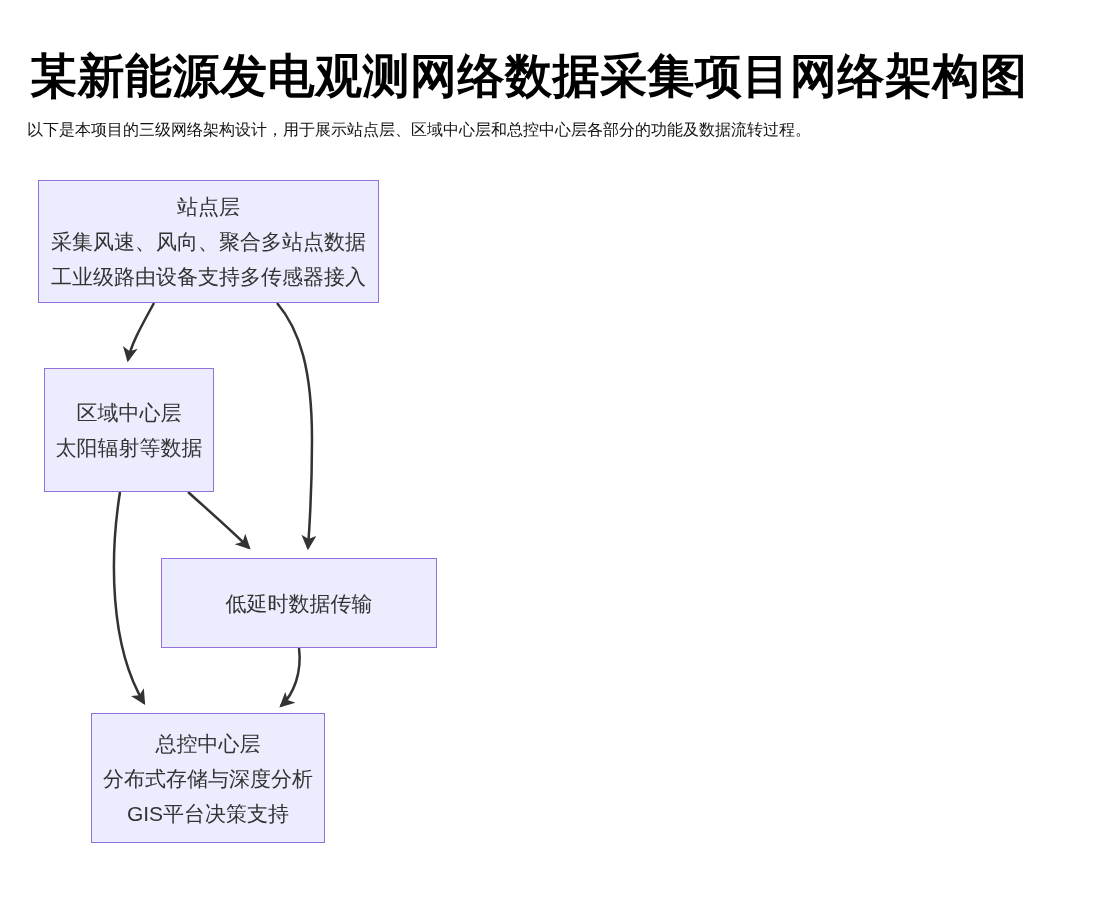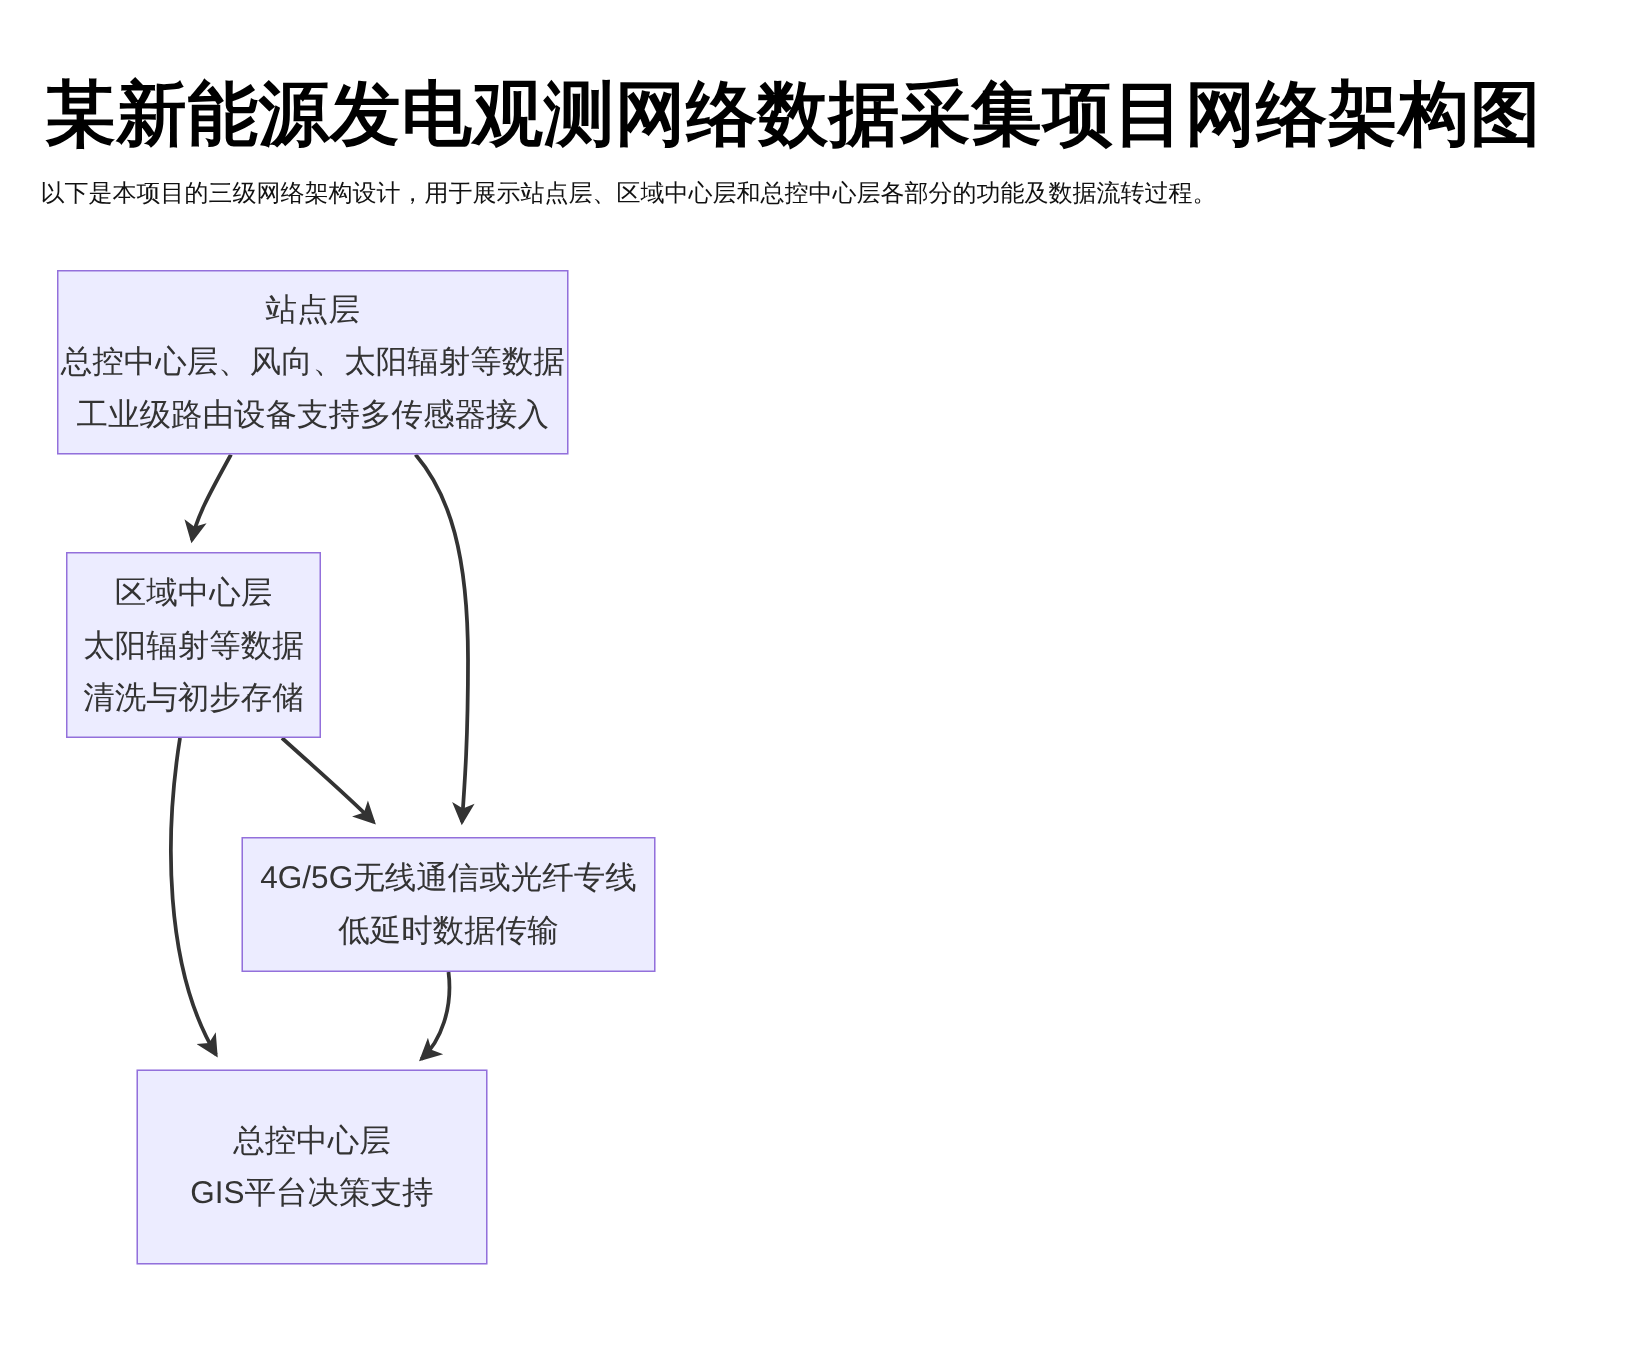--- a/index.html
+++ b/index.html
@@ -91,34 +91,33 @@
       </defs>
       <path class="edge" d="M154,303 C142,325 131,344 128,360" marker-end="url(#arrowhead)"></path>
       <path class="edge" d="M277,303 C300,330 312,370 312,440 C312,492 310,520 308,548" marker-end="url(#arrowhead)"></path>
       <path class="edge" d="M188,492 C209,511 231,530 249,548" marker-end="url(#arrowhead)"></path>
       <path class="edge" d="M120,492 C110,555 109,645 144,703" marker-end="url(#arrowhead)"></path>
       <path class="edge" d="M299,648 C302,672 294,694 281,706" marker-end="url(#arrowhead)"></path>
     </svg>
 
     <div class="node node-site">
       <div class="node-line">站点层</div>
-      <div class="node-line">总控中心层、风向、太阳辐射等数据</div>
+      <div class="node-line">采集风速、风向、聚合多站点数据</div>
       <div class="node-line">工业级路由设备支持多传感器接入</div>
     </div>
 
     <div class="node node-regional">
       <div class="node-line">区域中心层</div>
       <div class="node-line">太阳辐射等数据</div>
-      <div class="node-line">清洗与初步存储</div>
     </div>
 
     <div class="node node-comms">
-      <div class="node-line">4G/5G无线通信或光纤专线</div>
       <div class="node-line">低延时数据传输</div>
     </div>
 
     <div class="node node-central">
       <div class="node-line">总控中心层</div>
+      <div class="node-line">分布式存储与深度分析</div>
       <div class="node-line">GIS平台决策支持</div>
     </div>
 
   </div>
 </div>
 
 </body></html>

